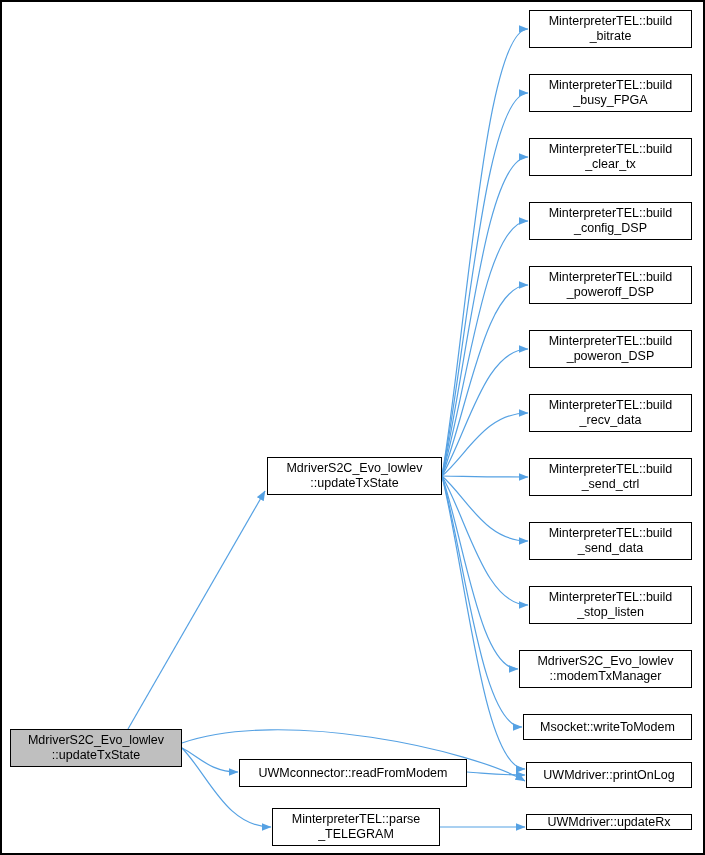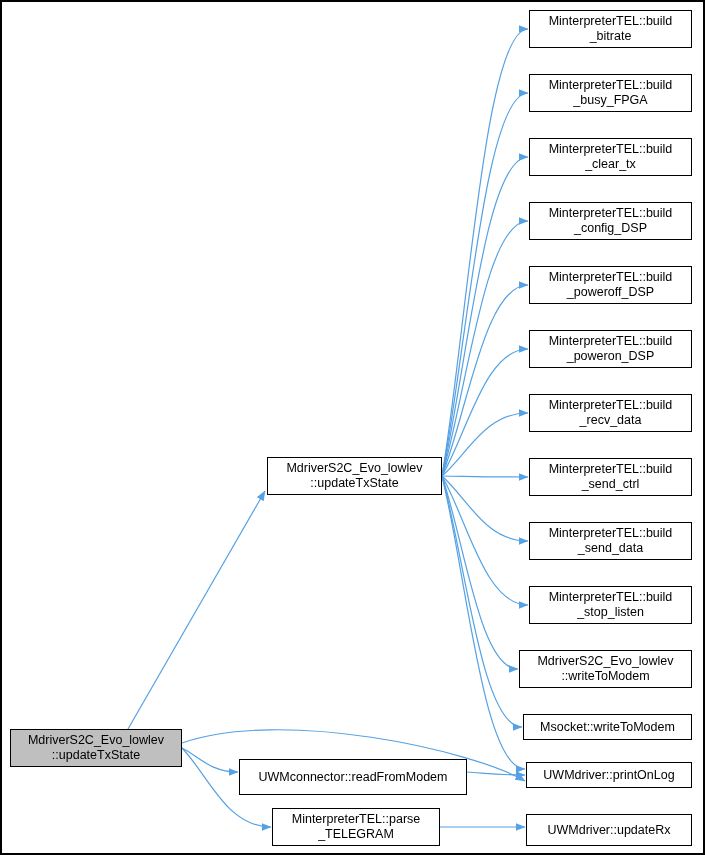--- a/index.html
+++ b/index.html
@@ -93,36 +93,36 @@
     <div class="node" style="left: 527px; top: 520px; width: 163px; height: 38px;">
       <span class="node-line">MinterpreterTEL::build</span>
       <span class="node-line">_send_data</span>
     </div>
     <div class="node" style="left: 527px; top: 584px; width: 163px; height: 38px;">
       <span class="node-line">MinterpreterTEL::build</span>
       <span class="node-line">_stop_listen</span>
     </div>
     <div class="node" style="left: 517px; top: 648px; width: 173px; height: 38px;">
       <span class="node-line">MdriverS2C_Evo_lowlev</span>
-      <span class="node-line">::writeToModem</span>
+      <span class="node-line">::modemTxManager</span>
     </div>
     <div class="node" style="left: 521px; top: 712px; width: 169px; height: 26px; text-align: right;">
       <span class="node-line">Msocket::writeToModem</span>
     </div>
     <div class="node" style="left: 524px; top: 760px; width: 166px; height: 26px;">
       <span class="node-line">UWMdriver::printOnLog</span>
     </div>
-    <div class="node" style="left: 524px; top: 812px; width: 166px; height: 32px;">
+    <div class="node" style="left: 524px; top: 812px; width: 166px; height: 16px;">
       <span class="node-line">UWMdriver::updateRx</span>
     </div>
     <div class="node" style="left: 265px; top: 455px; width: 175px; height: 38px;">
       <span class="node-line">MdriverS2C_Evo_lowlev</span>
       <span class="node-line">::updateTxState</span>
     </div>
-    <div class="node" style="left: 237px; top: 757px; width: 228px; height: 36px;">
+    <div class="node" style="left: 237px; top: 757px; width: 228px; height: 28px;">
       <span class="node-line">UWMconnector::readFromModem</span>
     </div>
     <div class="node" style="left: 270px; top: 806px; width: 168px; height: 38px;">
       <span class="node-line">MinterpreterTEL::parse</span>
       <span class="node-line">_TELEGRAM</span>
     </div>
     <div class="node highlight" style="left: 8px; top: 727px; width: 172px; height: 38px;">
       <span class="node-line">MdriverS2C_Evo_lowlev</span>
       <span class="node-line">::updateTxState</span>
     </div>

